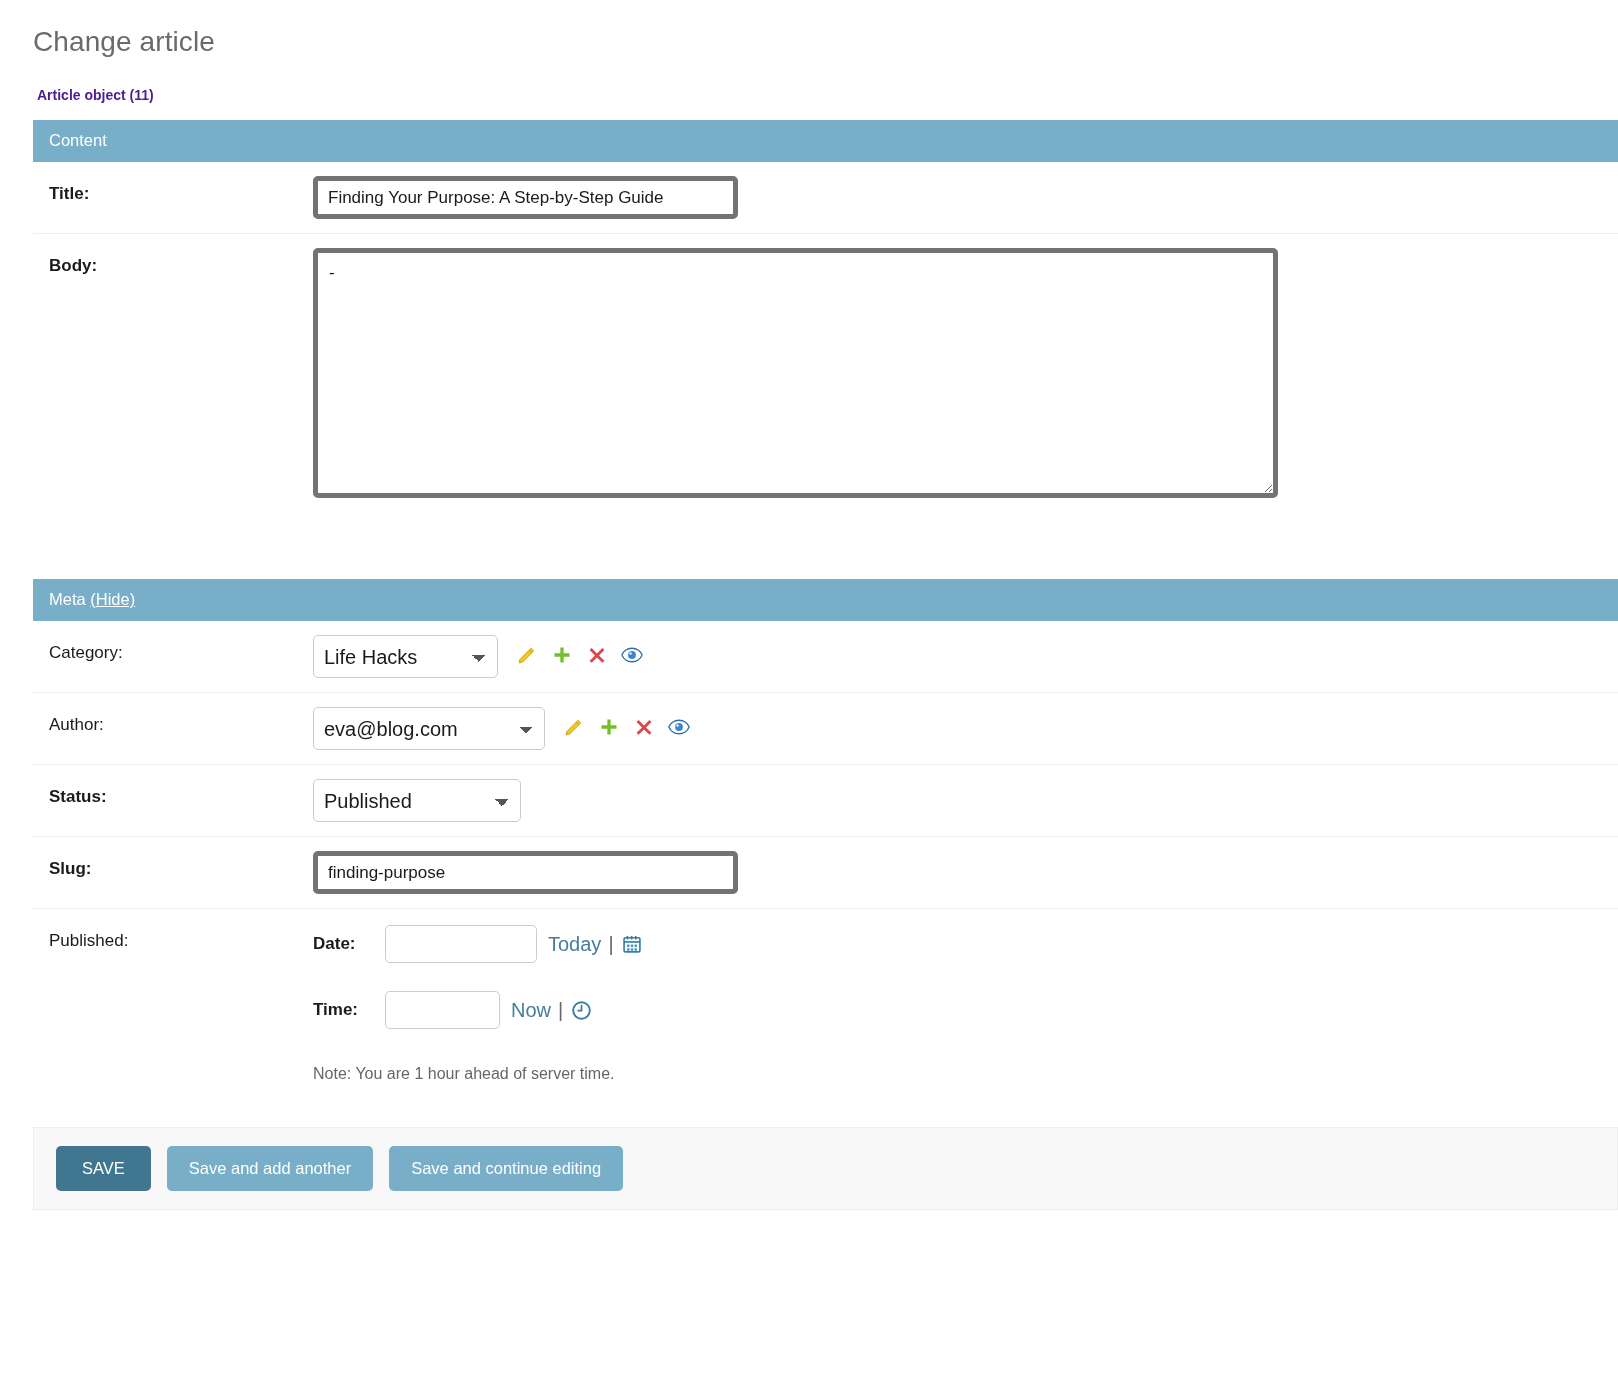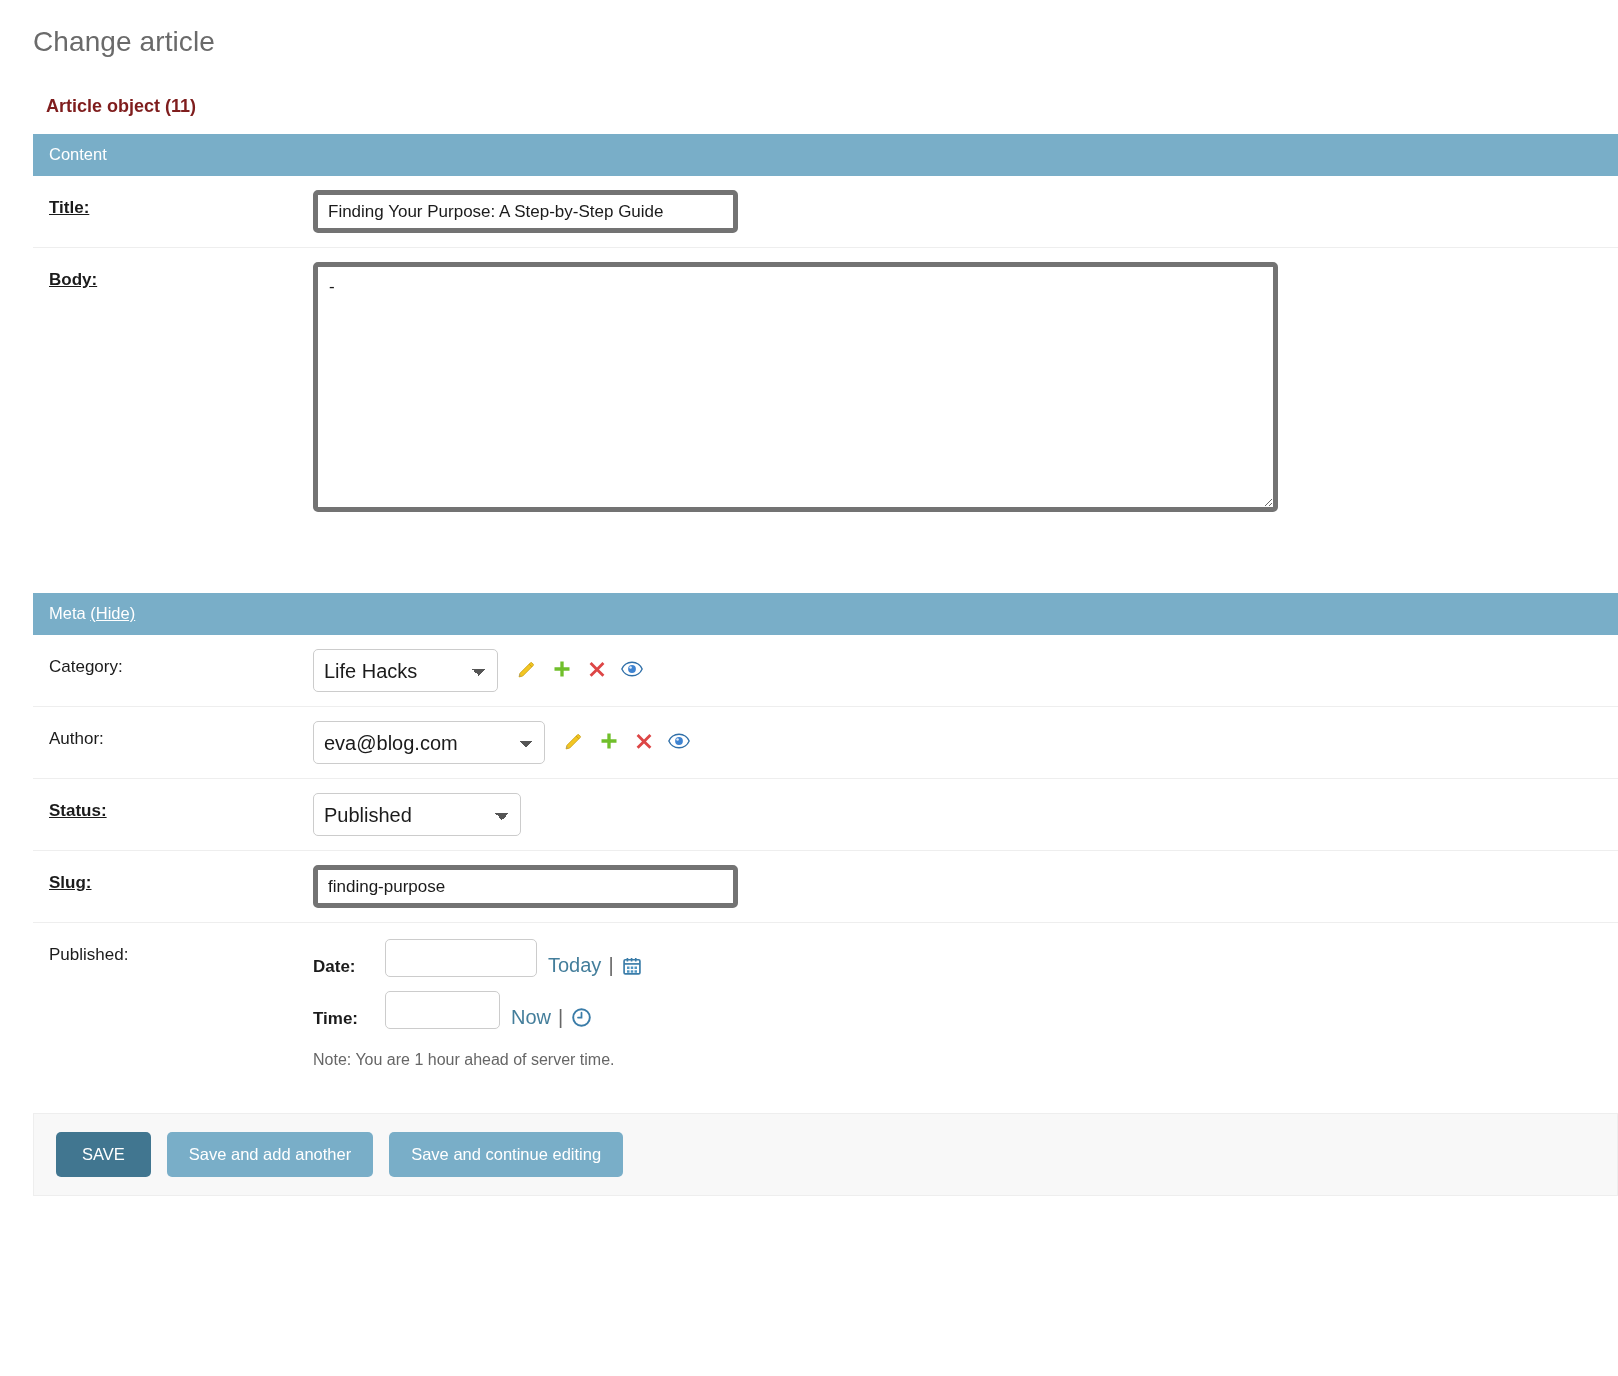--- a/index.html
+++ b/index.html
@@ -27,25 +27,25 @@
   .breadcrumb-title {
     margin: 0;
     padding: 26px 0 0 33px;
     font-size: 28px;
     font-weight: 400;
     color: #6a6a6a;
     letter-spacing: 0.1px;
   }
 
   .object-title {
-    margin: 10px;
+    margin: 1px;
     padding: 28px 0 0 36px;
-    font-size: 18px;
+    font-size: 14px;
     font-weight: bold;
-    color: #7f1d1d;
+    color: #4c1d95;
   }
 
   
   .module {
     margin: 17px 0 0 33px;
     width: 1585px;
     background: #ffffff;
     box-sizing: border-box;
   }
 
@@ -75,21 +75,21 @@
   }
 
   .row-label {
     width: 280px;
     padding-left: 16px;
     padding-top: 8px;
     box-sizing: border-box;
     font-size: 17px;
     color: #1b1b1b;
   }
-  .row-label.bold { font-weight: bold; text-decoration: underline; }
+  .row-label.bold { font-weight: bold; }
   .row-label.normal { font-weight: 400; }
 
   .row-field {
     flex: 1;
     display: flex;
     align-items: flex-start;
     flex-wrap: wrap;
   }
 
   
@@ -169,22 +169,22 @@
   }
 
   
   .datetime-wrap {
     display: flex;
     flex-direction: column;
     padding-top: 2px;
   }
   .dt-line {
     display: flex;
-    align-items: flex-end;
-    margin-bottom: 14px;
+    align-items: center;
+    margin-bottom: 28px;
   }
   .dt-label {
     font-weight: bold;
     font-size: 17px;
     color: #1b1b1b;
     width: 72px;
   }
   input.dt-input {
     font-family: "Liberation Sans", sans-serif;
     font-size: 17px;

